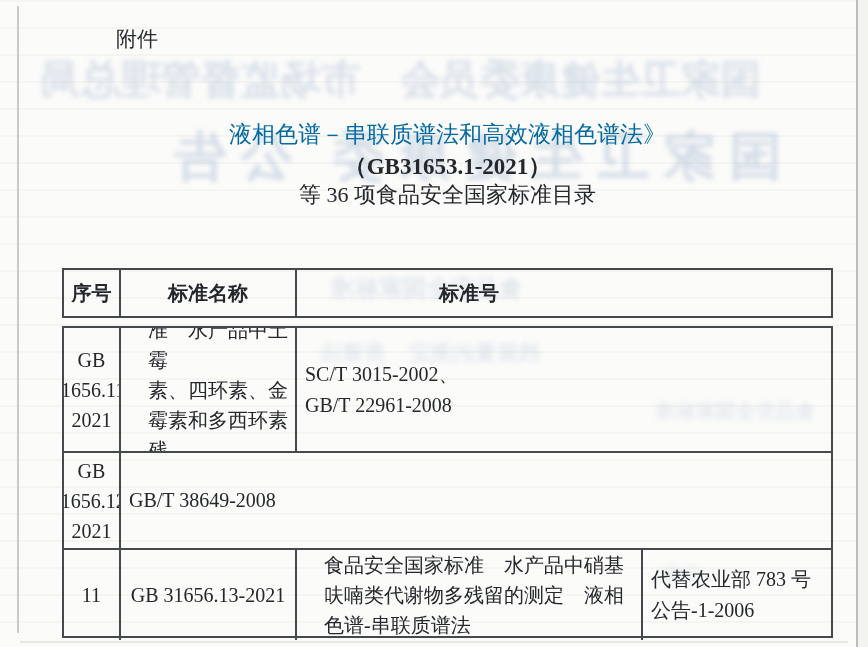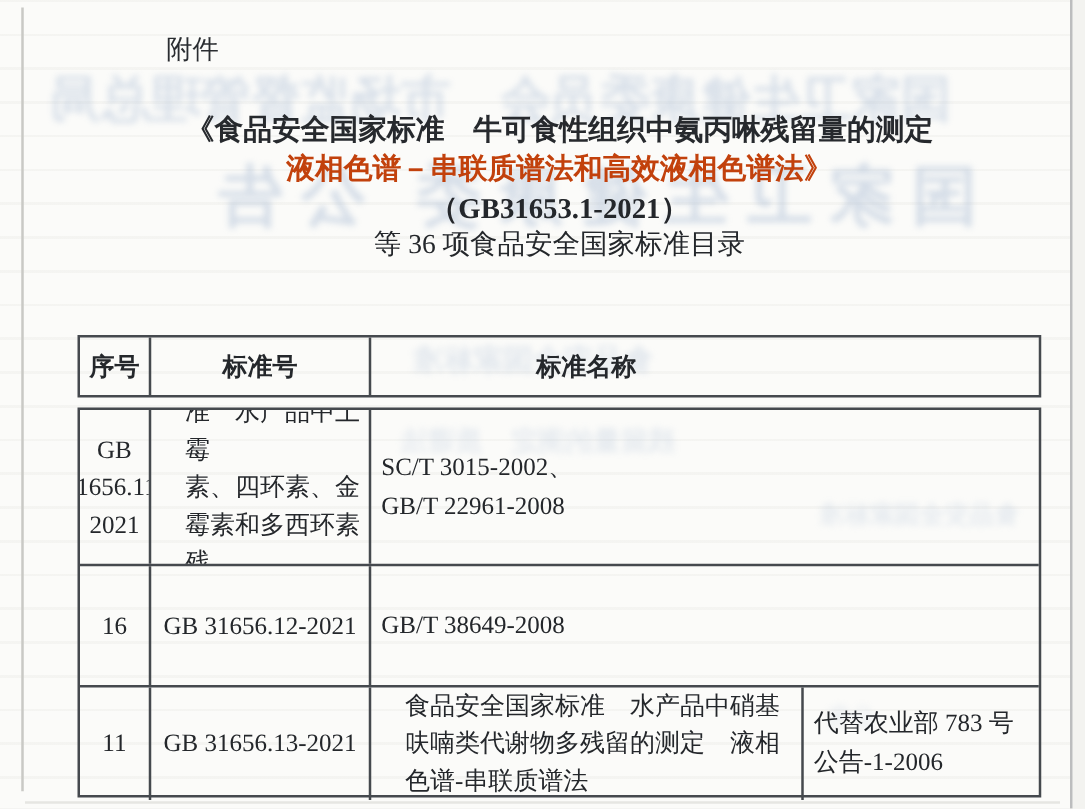--- a/index.html
+++ b/index.html
@@ -52,27 +52,27 @@
     pointer-events: none;
   }
   .bleed-band1 { top: 52px;  left: 240px; width: 520px; font-size: 40px; opacity: .45; text-align: center; }
   .bleed-band2 { top: 122px; left: 120px; width: 700px; font-size: 52px; opacity: .5;  text-align: center; letter-spacing: 14px; }
   .bleed-ghost-header { top: 272px; left: 330px; font-size: 24px; opacity: .33; }
   .bleed-ghost-row1   { top: 338px; left: 320px; font-size: 22px; opacity: .28; }
   .bleed-ghost-row2   { top: 398px; left: 655px; font-size: 20px; opacity: .28; }
   .bleed-ghost-row3   { top: 560px; left: 660px; font-size: 20px; opacity: .22; }
 
   .attachment-label {
-    position: absolute; left: 133px; top: 25px;
+    position: absolute; left: 116px; top: 25px;
     font-family: Liberation Sans, sans-serif;
     font-size: 21px; color: #2a2d31;
   }
   .title-block { position: absolute; left: 62px; width: 771px; text-align: center; }
   .title-l1 { top: 88px;  font-family: "Liberation Sans","DejaVu Sans",sans-serif; font-weight: bold; font-size: 23px; color: #26292d; }
-  .title-l2 { top: 119px; font-family: "Liberation Sans","DejaVu Sans",sans-serif; font-weight: bold; font-size: 23px; color: #c2410c; }
+  .title-l2 { top: 119px; font-family: "Liberation Sans","DejaVu Sans",sans-serif; font-weight: normal; font-size: 23px; color: #0369a1; }
   .title-l3 { top: 151px; font-weight: bold; font-size: 23px; }
   .title-l4 { top: 180px; font-weight: normal; font-size: 22px; }
 
   
   .tbl-header, .tbl-body {
     position: absolute; left: 62px; width: 771px;
     border: 2px solid #45494e;
     background: transparent;
   }
   .tbl-header { top: 268px; height: 50px; display: grid; grid-template-columns: 55px 176px 346px 190px; }
@@ -108,44 +108,42 @@
 
   <div class="bleed bleed-band1">国家卫生健康委员会　市场监督管理总局</div>
   <div class="bleed bleed-band2">国家卫生健康委 公告</div>
   <div class="bleed bleed-ghost-header">食品安全国家标准</div>
   <div class="bleed bleed-ghost-row1">残留量的测定　质谱法</div>
   <div class="bleed bleed-ghost-row2">食品安全国家标准</div>
   <div class="bleed bleed-ghost-row3">公告</div>
 
   <div class="attachment-label">附件</div>
 
-  <div class="title-block title-l1">《食品安全国家标准　牛可食性组织中氨丙啉残留量的测定</div>
   <div class="title-block title-l2">液相色谱－串联质谱法和高效液相色谱法》</div>
   <div class="title-block title-l3">（GB31653.1-2021）</div>
   <div class="title-block title-l4">等 36 项食品安全国家标准目录</div>
 
   <div class="tbl-header">
     <div class="hcell">序号</div>
+    <div class="hcell">标准名称</div>
     <div class="hcell">标准号</div>
-    <div class="hcell">标准名称</div>
   </div>
 
   <div class="tbl-body">
 
     <div class="tbl-row">
       <div class="cell cell-center">GB 31656.11-2021</div>
       <div class="cell cell-name">食品安全国家标准　水产品中土霉
 素、四环素、金霉素和多西环素残
 留量的测定</div>
       <div class="cell cell-repl">SC/T  3015-2002、
 GB/T 22961-2008</div>
     </div>
 
     <div class="tbl-row">
-      <div class="cell cell-center">16</div>
       <div class="cell cell-center">GB 31656.12-2021</div>
       <div class="cell cell-repl">GB/T 38649-2008</div>
     </div>
 
     <div class="tbl-row">
       <div class="cell cell-center">11</div>
       <div class="cell cell-center">GB 31656.13-2021</div>
       <div class="cell cell-name">食品安全国家标准　水产品中硝基
 呋喃类代谢物多残留的测定　液相
 色谱-串联质谱法</div>

